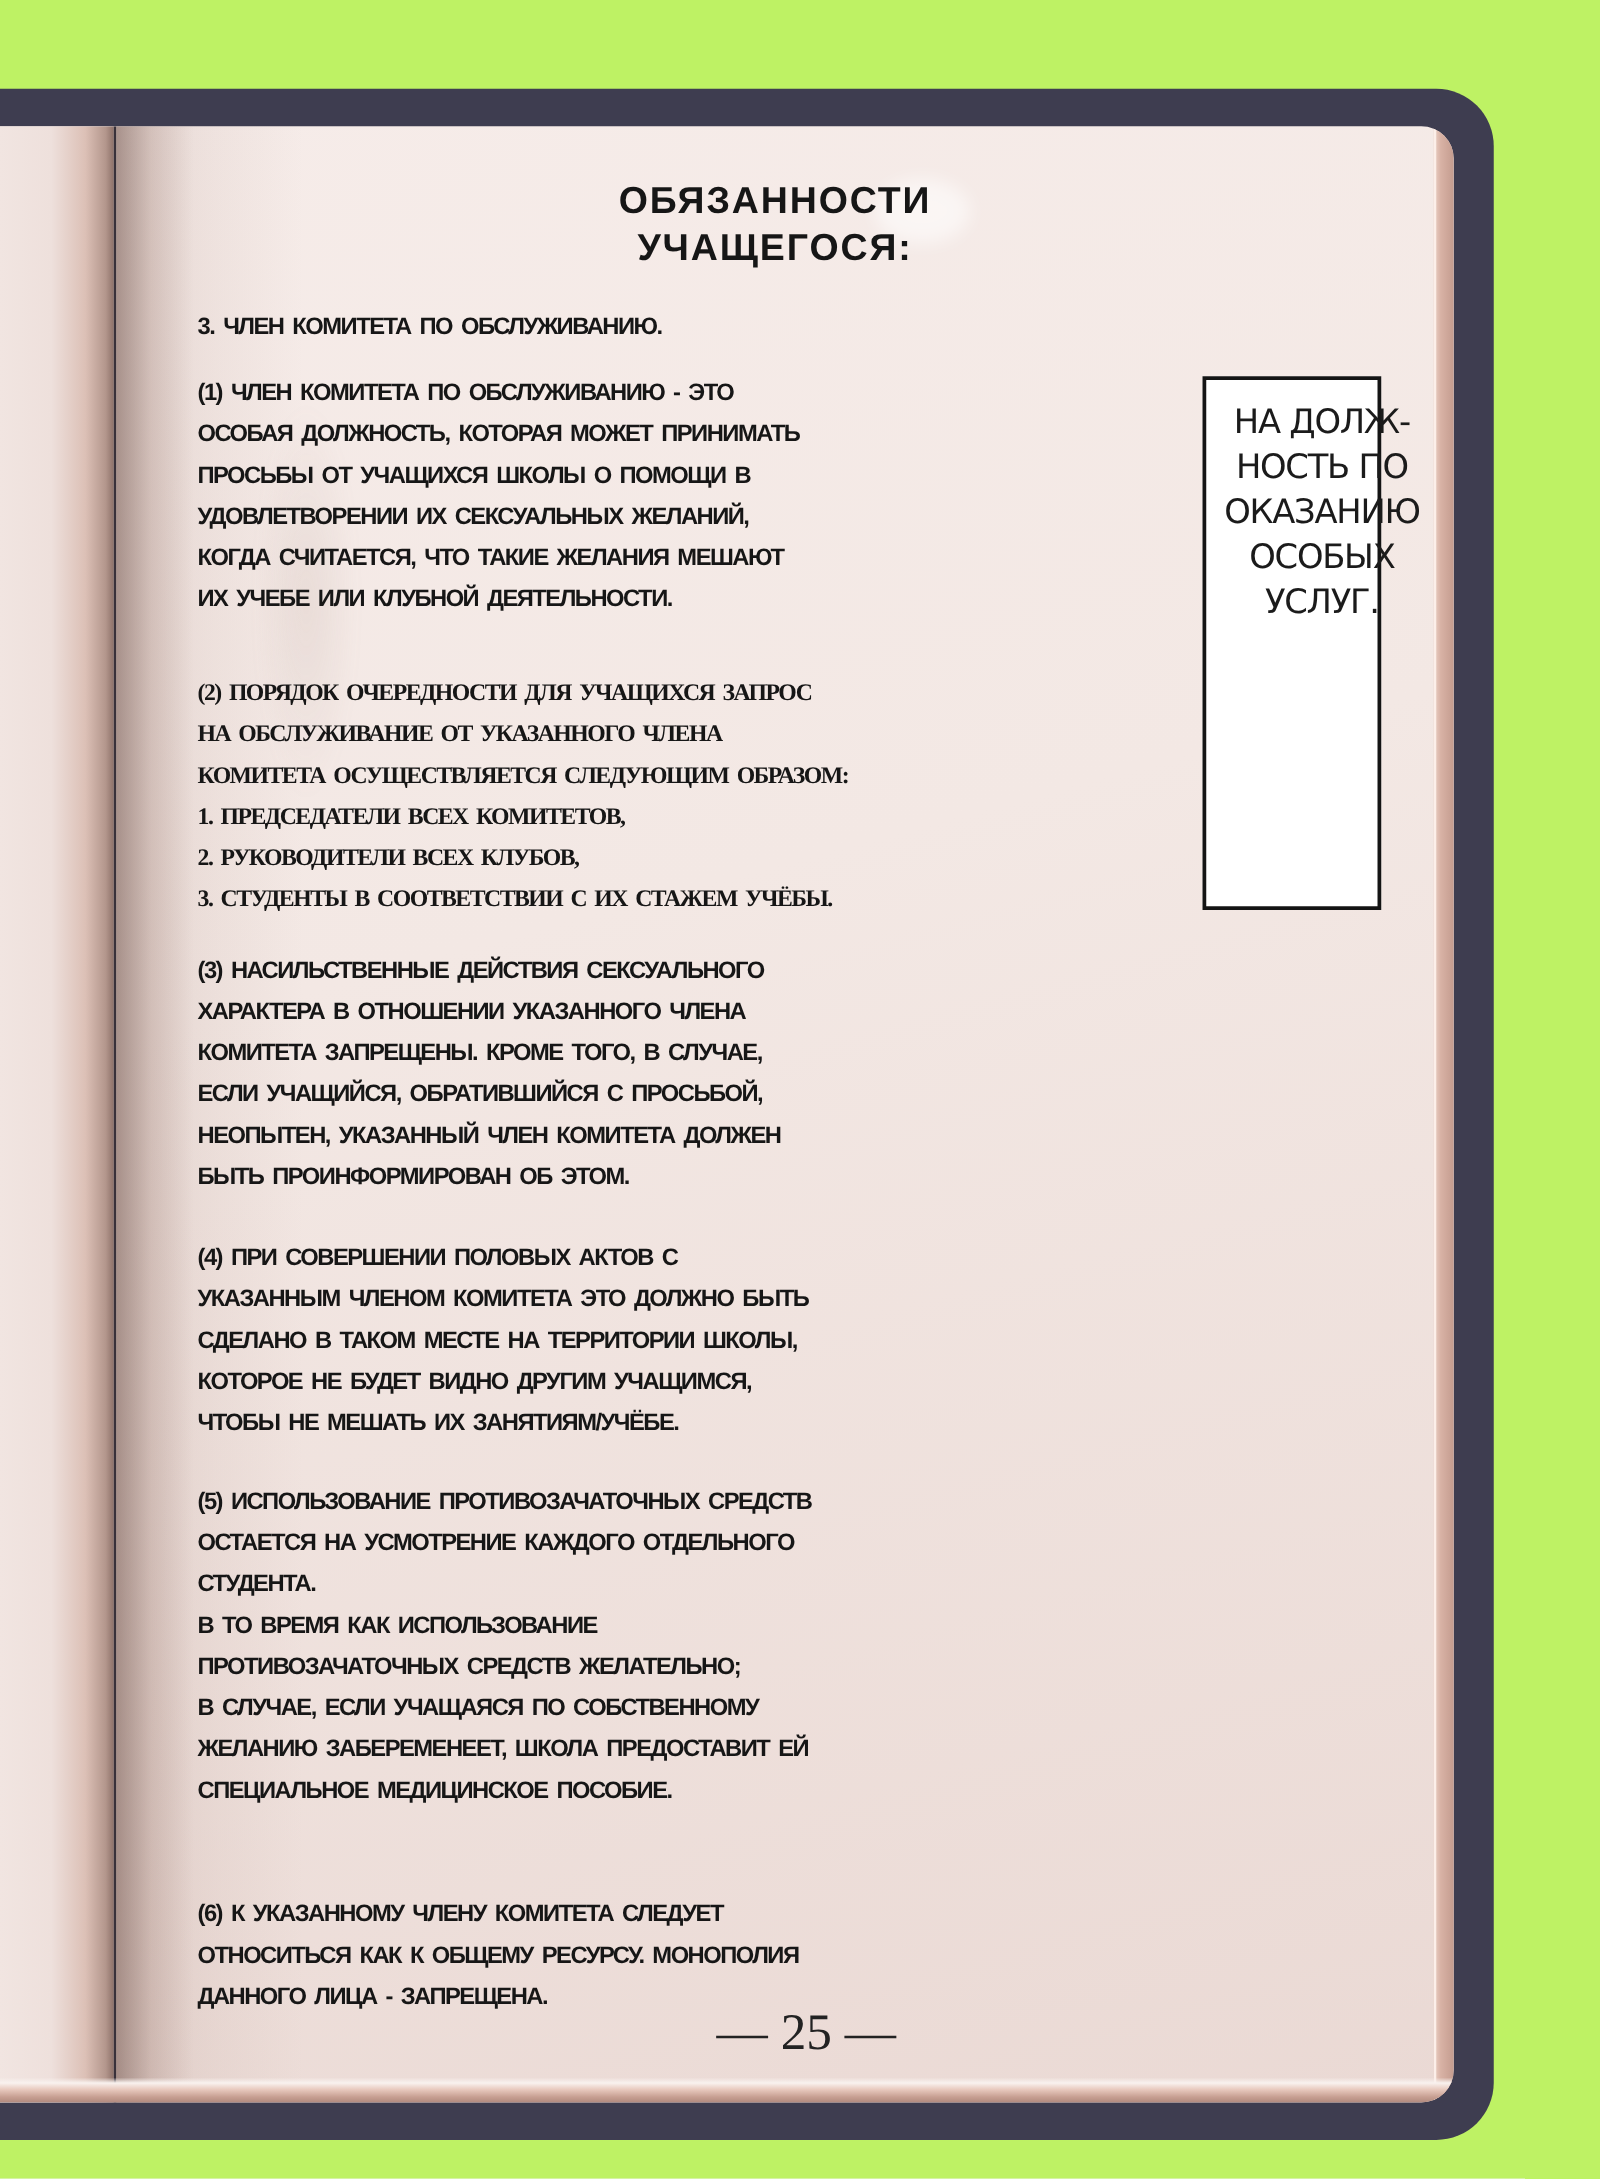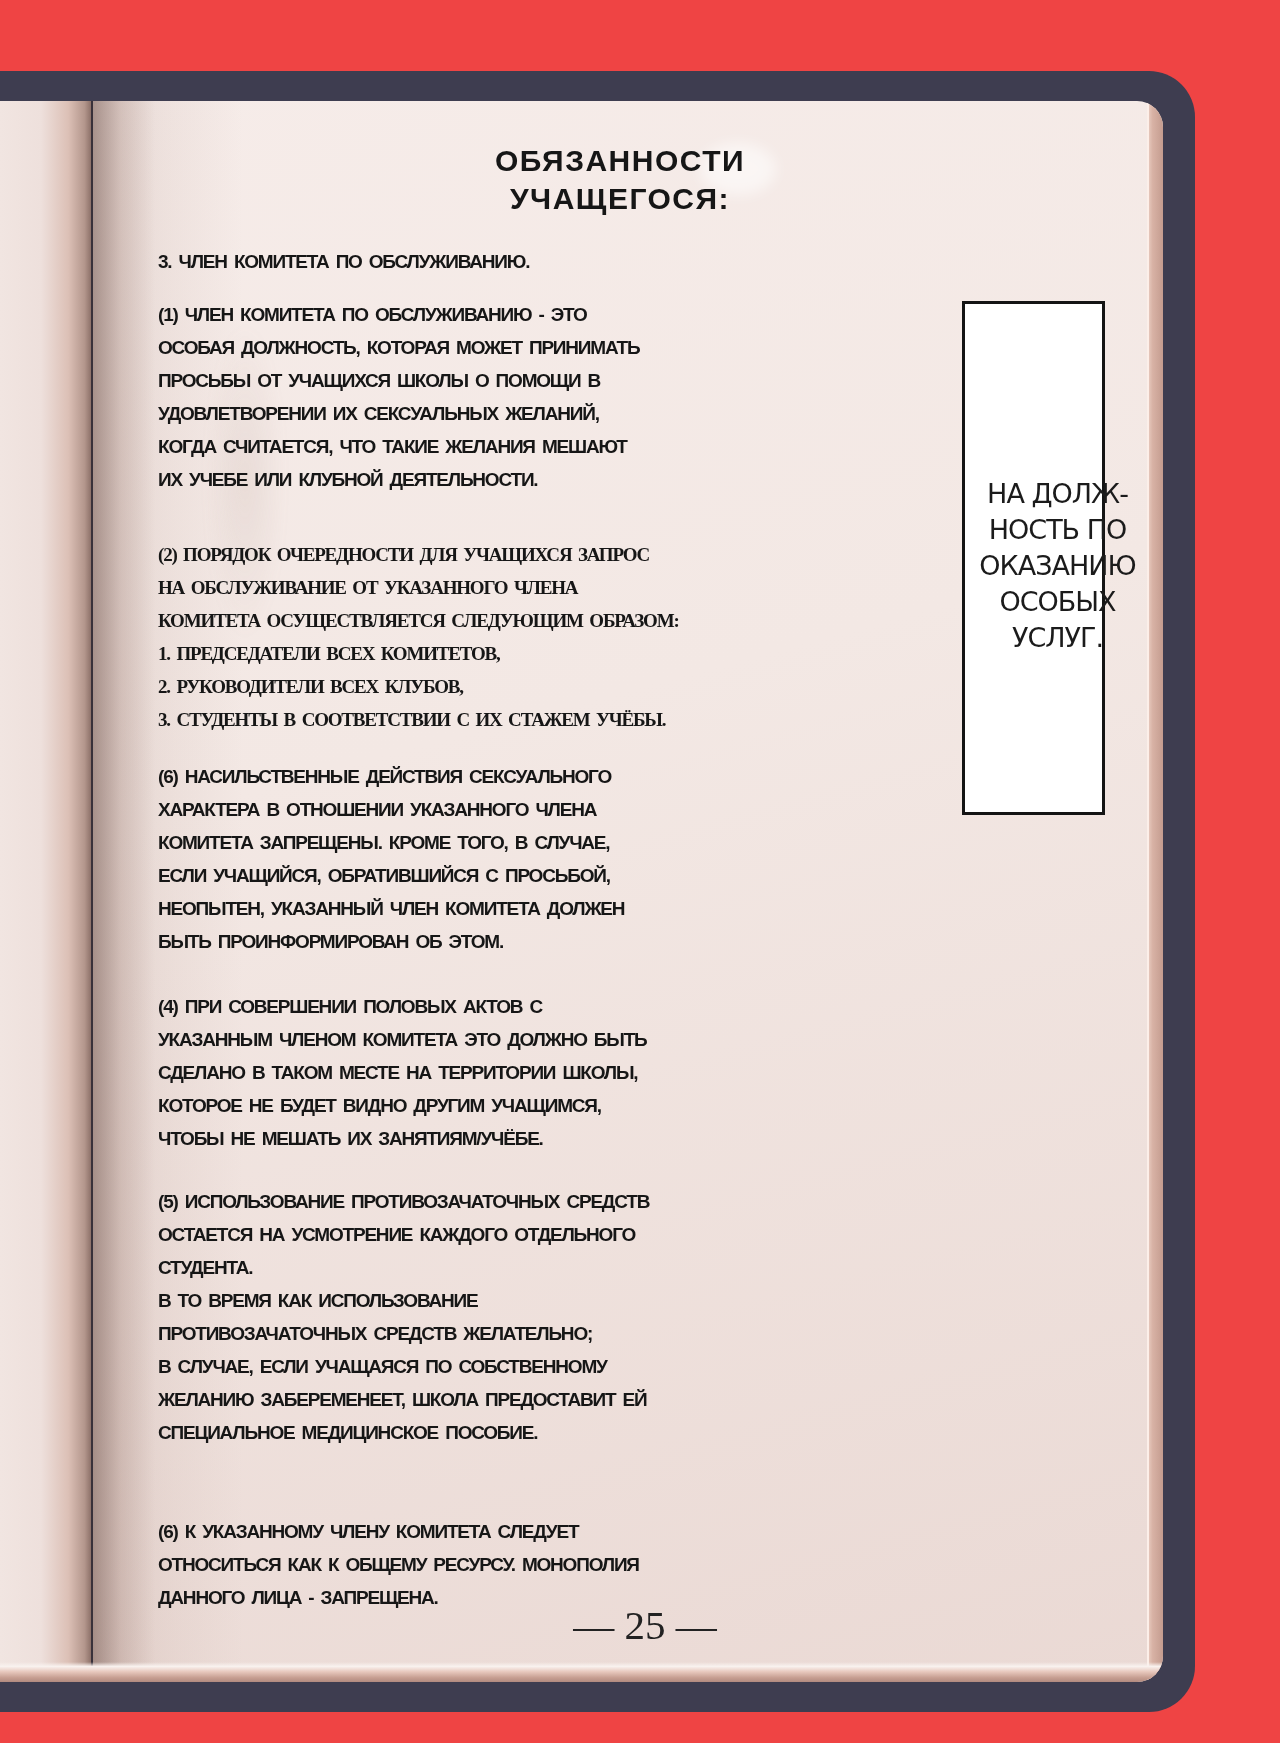--- a/index.html
+++ b/index.html
@@ -1,18 +1,18 @@
 <!DOCTYPE html>
 <html><head>
 <meta charset="utf-8">
 <style>
   html,body{margin:0;padding:0;background:#ffffff;}
   .stage{
     position:relative;width:1280px;height:1743px;overflow:hidden;
-    background:#ef4444;
+    background:#bef264;
     font-family:"Liberation Sans","DejaVu Sans",sans-serif;
   }
   
   .cover{
     position:absolute;left:0;top:71px;width:1195px;height:1641px;
     background:#3e3d50;
     border-radius:0 46px 46px 0;
   }
   
   .page{
@@ -77,23 +77,23 @@
     font-size:30px;line-height:38px;letter-spacing:1.5px;word-spacing:4px;
   }
   .heading{ top:144px; }
   .p1{ top:197px; }
   .p2{ top:437px;font-family:Liberation Serif, serif; }
   .p3{ top:659px; }
   .p4{ top:889px; }
   .p5{ top:1084px; }
   .p6{ top:1414px; }
   .side-note{
-    position:absolute;left:962px;top:200px;width:143px;height:514px;
+    position:absolute;left:962px;top:200px;width:143px;height:427px;
     background:#ffffff;border:3px solid #141414;box-sizing:border-box;
-    display:flex;align-items:center;justify-content:center;
+    display:flex;justify-content:center;
     padding-top:16px;
     padding-left:48px;
   }
   .side-note-text{
     font-family:"DejaVu Sans","Liberation Sans",sans-serif;
     font-weight:400;color:#1b1b1b;
     font-size:27px;line-height:36px;letter-spacing:-1px;
     text-align:center;white-space:pre-line;
   }
   .page-number{
@@ -130,21 +130,21 @@
 ПРОСЬБЫ ОТ УЧАЩИХСЯ ШКОЛЫ О ПОМОЩИ В
 УДОВЛЕТВОРЕНИИ ИХ СЕКСУАЛЬНЫХ ЖЕЛАНИЙ,
 КОГДА СЧИТАЕТСЯ, ЧТО ТАКИЕ ЖЕЛАНИЯ МЕШАЮТ
 ИХ УЧЕБЕ ИЛИ КЛУБНОЙ ДЕЯТЕЛЬНОСТИ.</div>
     <div class="txt p2">(2) ПОРЯДОК ОЧЕРЕДНОСТИ ДЛЯ УЧАЩИХСЯ ЗАПРОС
 НА ОБСЛУЖИВАНИЕ ОТ УКАЗАННОГО ЧЛЕНА
 КОМИТЕТА ОСУЩЕСТВЛЯЕТСЯ СЛЕДУЮЩИМ ОБРАЗОМ:
 1. ПРЕДСЕДАТЕЛИ ВСЕХ КОМИТЕТОВ,
 2. РУКОВОДИТЕЛИ ВСЕХ КЛУБОВ,
 3. СТУДЕНТЫ В СООТВЕТСТВИИ С ИХ СТАЖЕМ УЧЁБЫ.</div>
-    <div class="txt p3">(6) НАСИЛЬСТВЕННЫЕ ДЕЙСТВИЯ СЕКСУАЛЬНОГО
+    <div class="txt p3">(3) НАСИЛЬСТВЕННЫЕ ДЕЙСТВИЯ СЕКСУАЛЬНОГО
 ХАРАКТЕРА В ОТНОШЕНИИ УКАЗАННОГО ЧЛЕНА
 КОМИТЕТА ЗАПРЕЩЕНЫ. КРОМЕ ТОГО, В СЛУЧАЕ,
 ЕСЛИ УЧАЩИЙСЯ, ОБРАТИВШИЙСЯ С ПРОСЬБОЙ,
 НЕОПЫТЕН, УКАЗАННЫЙ ЧЛЕН КОМИТЕТА ДОЛЖЕН
 БЫТЬ ПРОИНФОРМИРОВАН ОБ ЭТОМ.</div>
     <div class="txt p4">(4) ПРИ СОВЕРШЕНИИ ПОЛОВЫХ АКТОВ С
 УКАЗАННЫМ ЧЛЕНОМ КОМИТЕТА ЭТО ДОЛЖНО БЫТЬ
 СДЕЛАНО В ТАКОМ МЕСТЕ НА ТЕРРИТОРИИ ШКОЛЫ,
 КОТОРОЕ НЕ БУДЕТ ВИДНО ДРУГИМ УЧАЩИМСЯ,
 ЧТОБЫ НЕ МЕШАТЬ ИХ ЗАНЯТИЯМ/УЧЁБЕ.</div>

